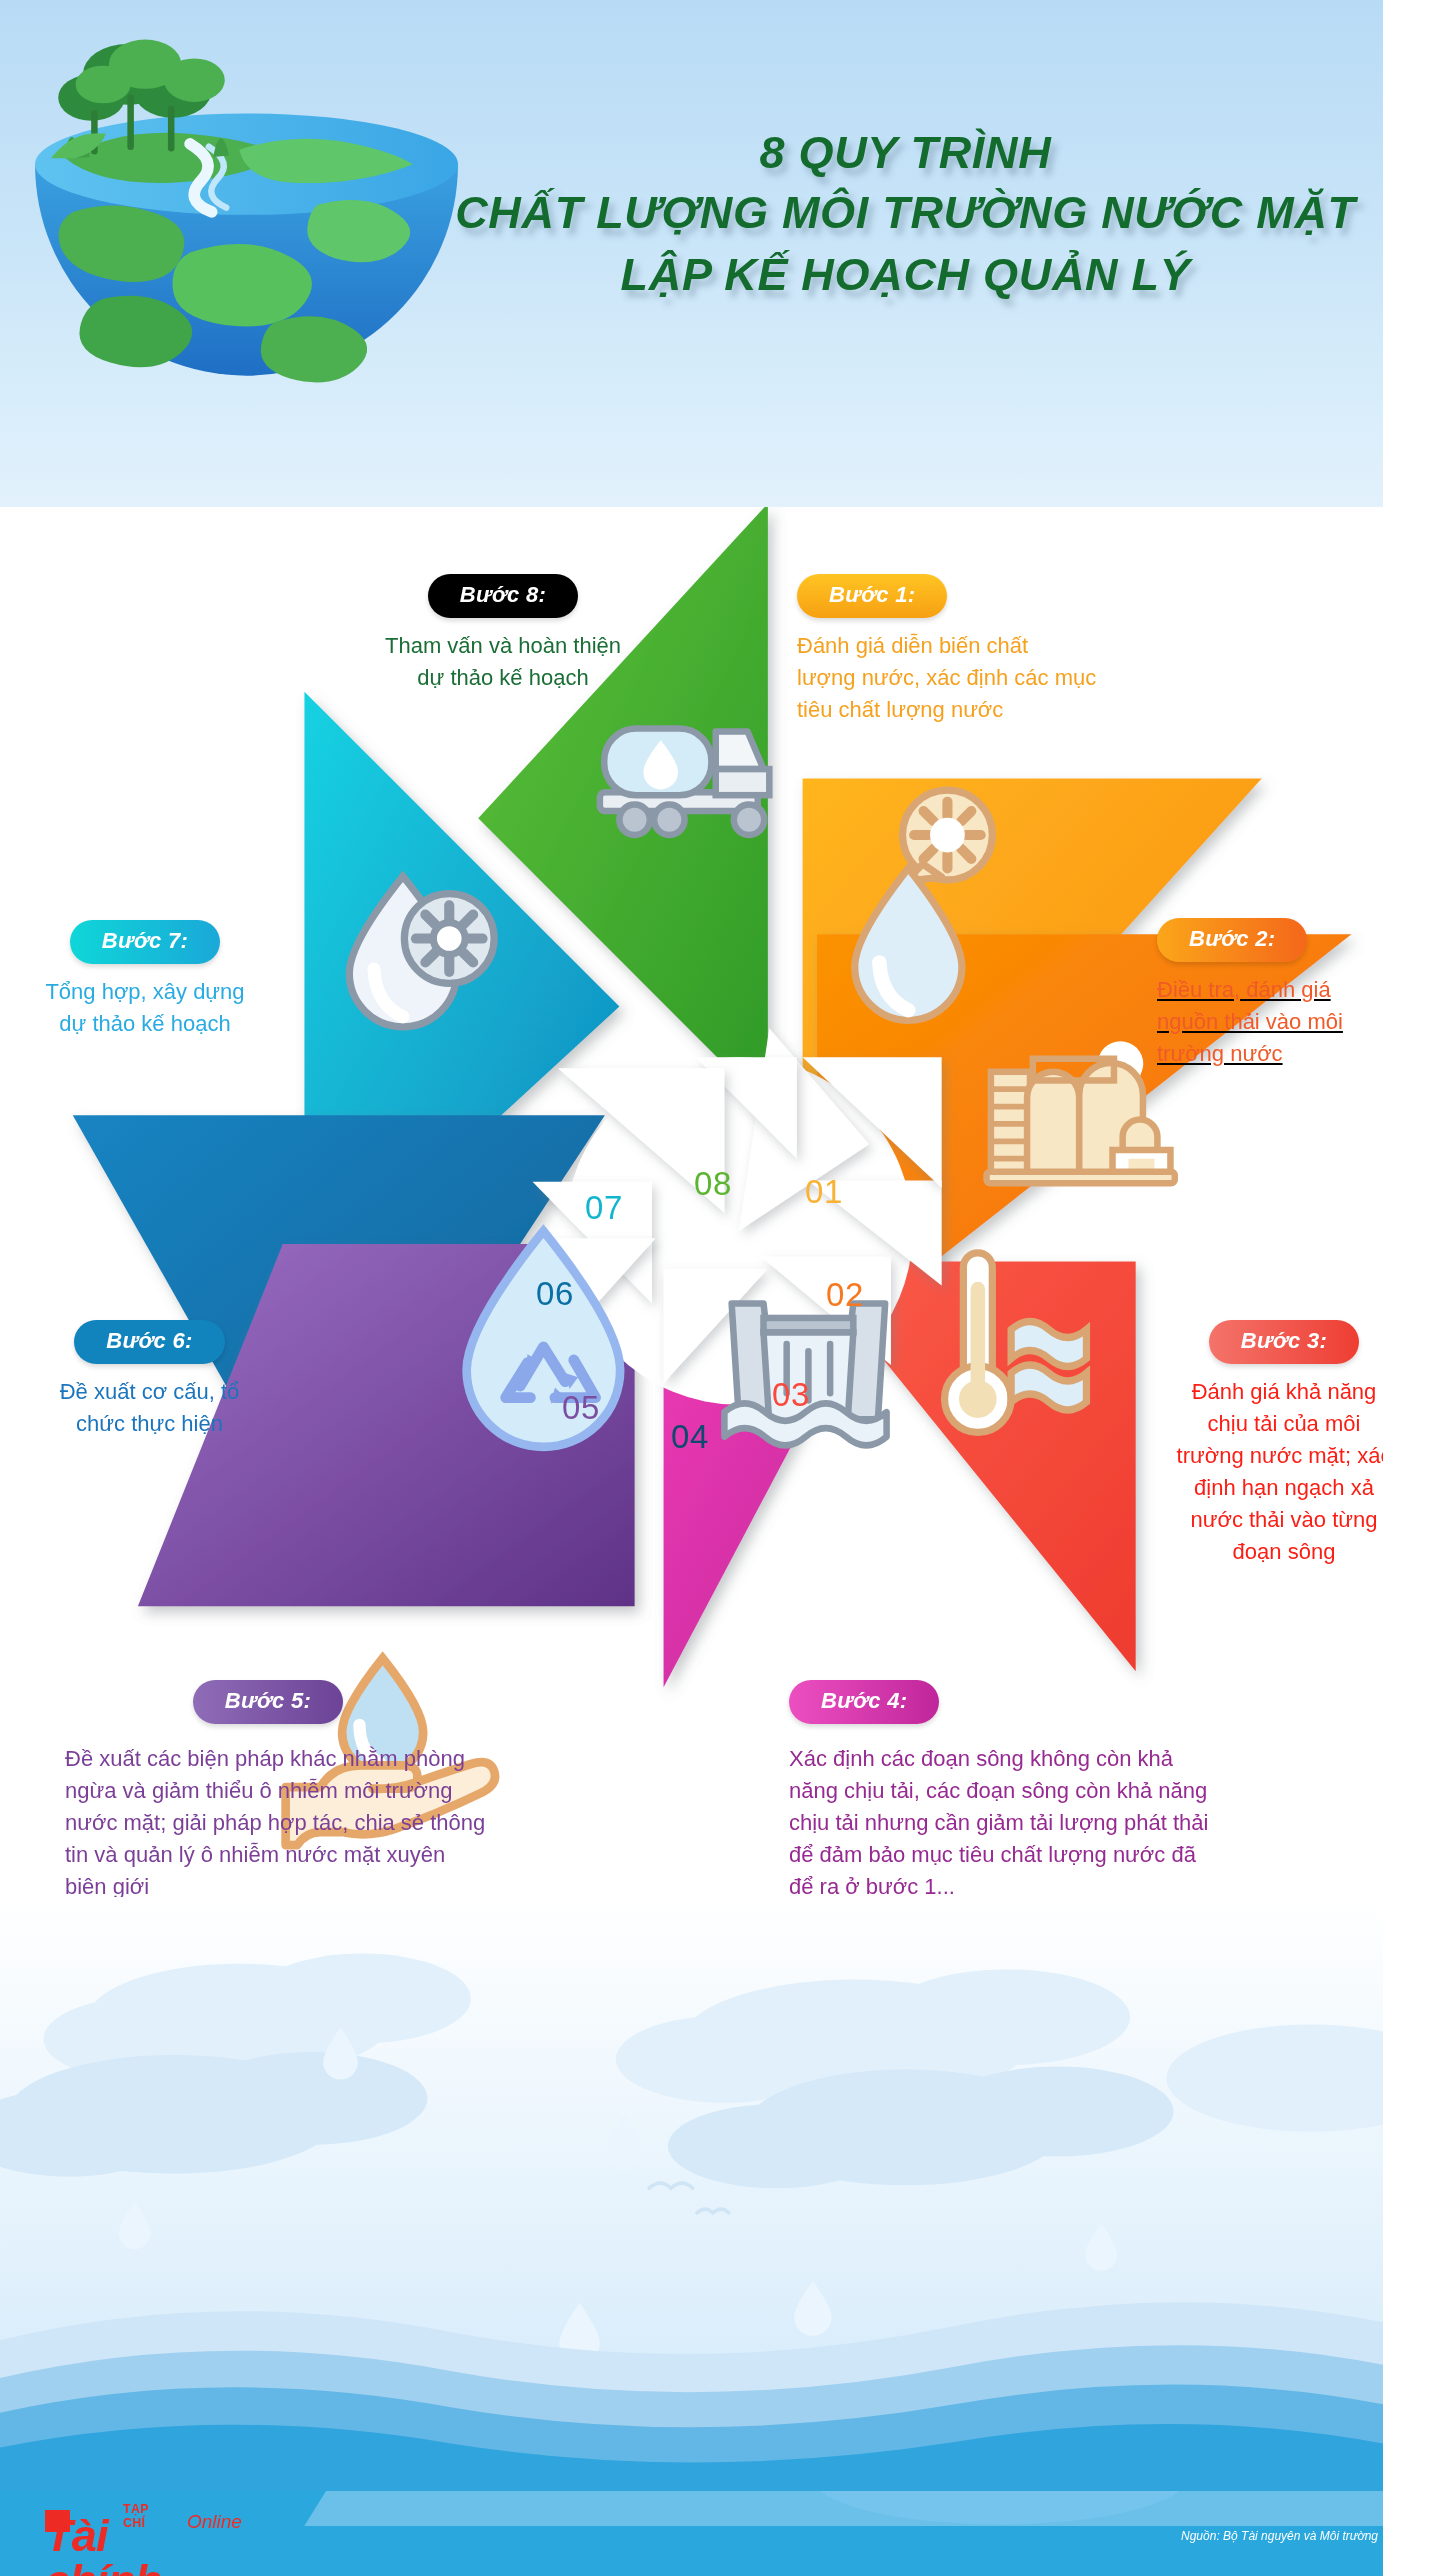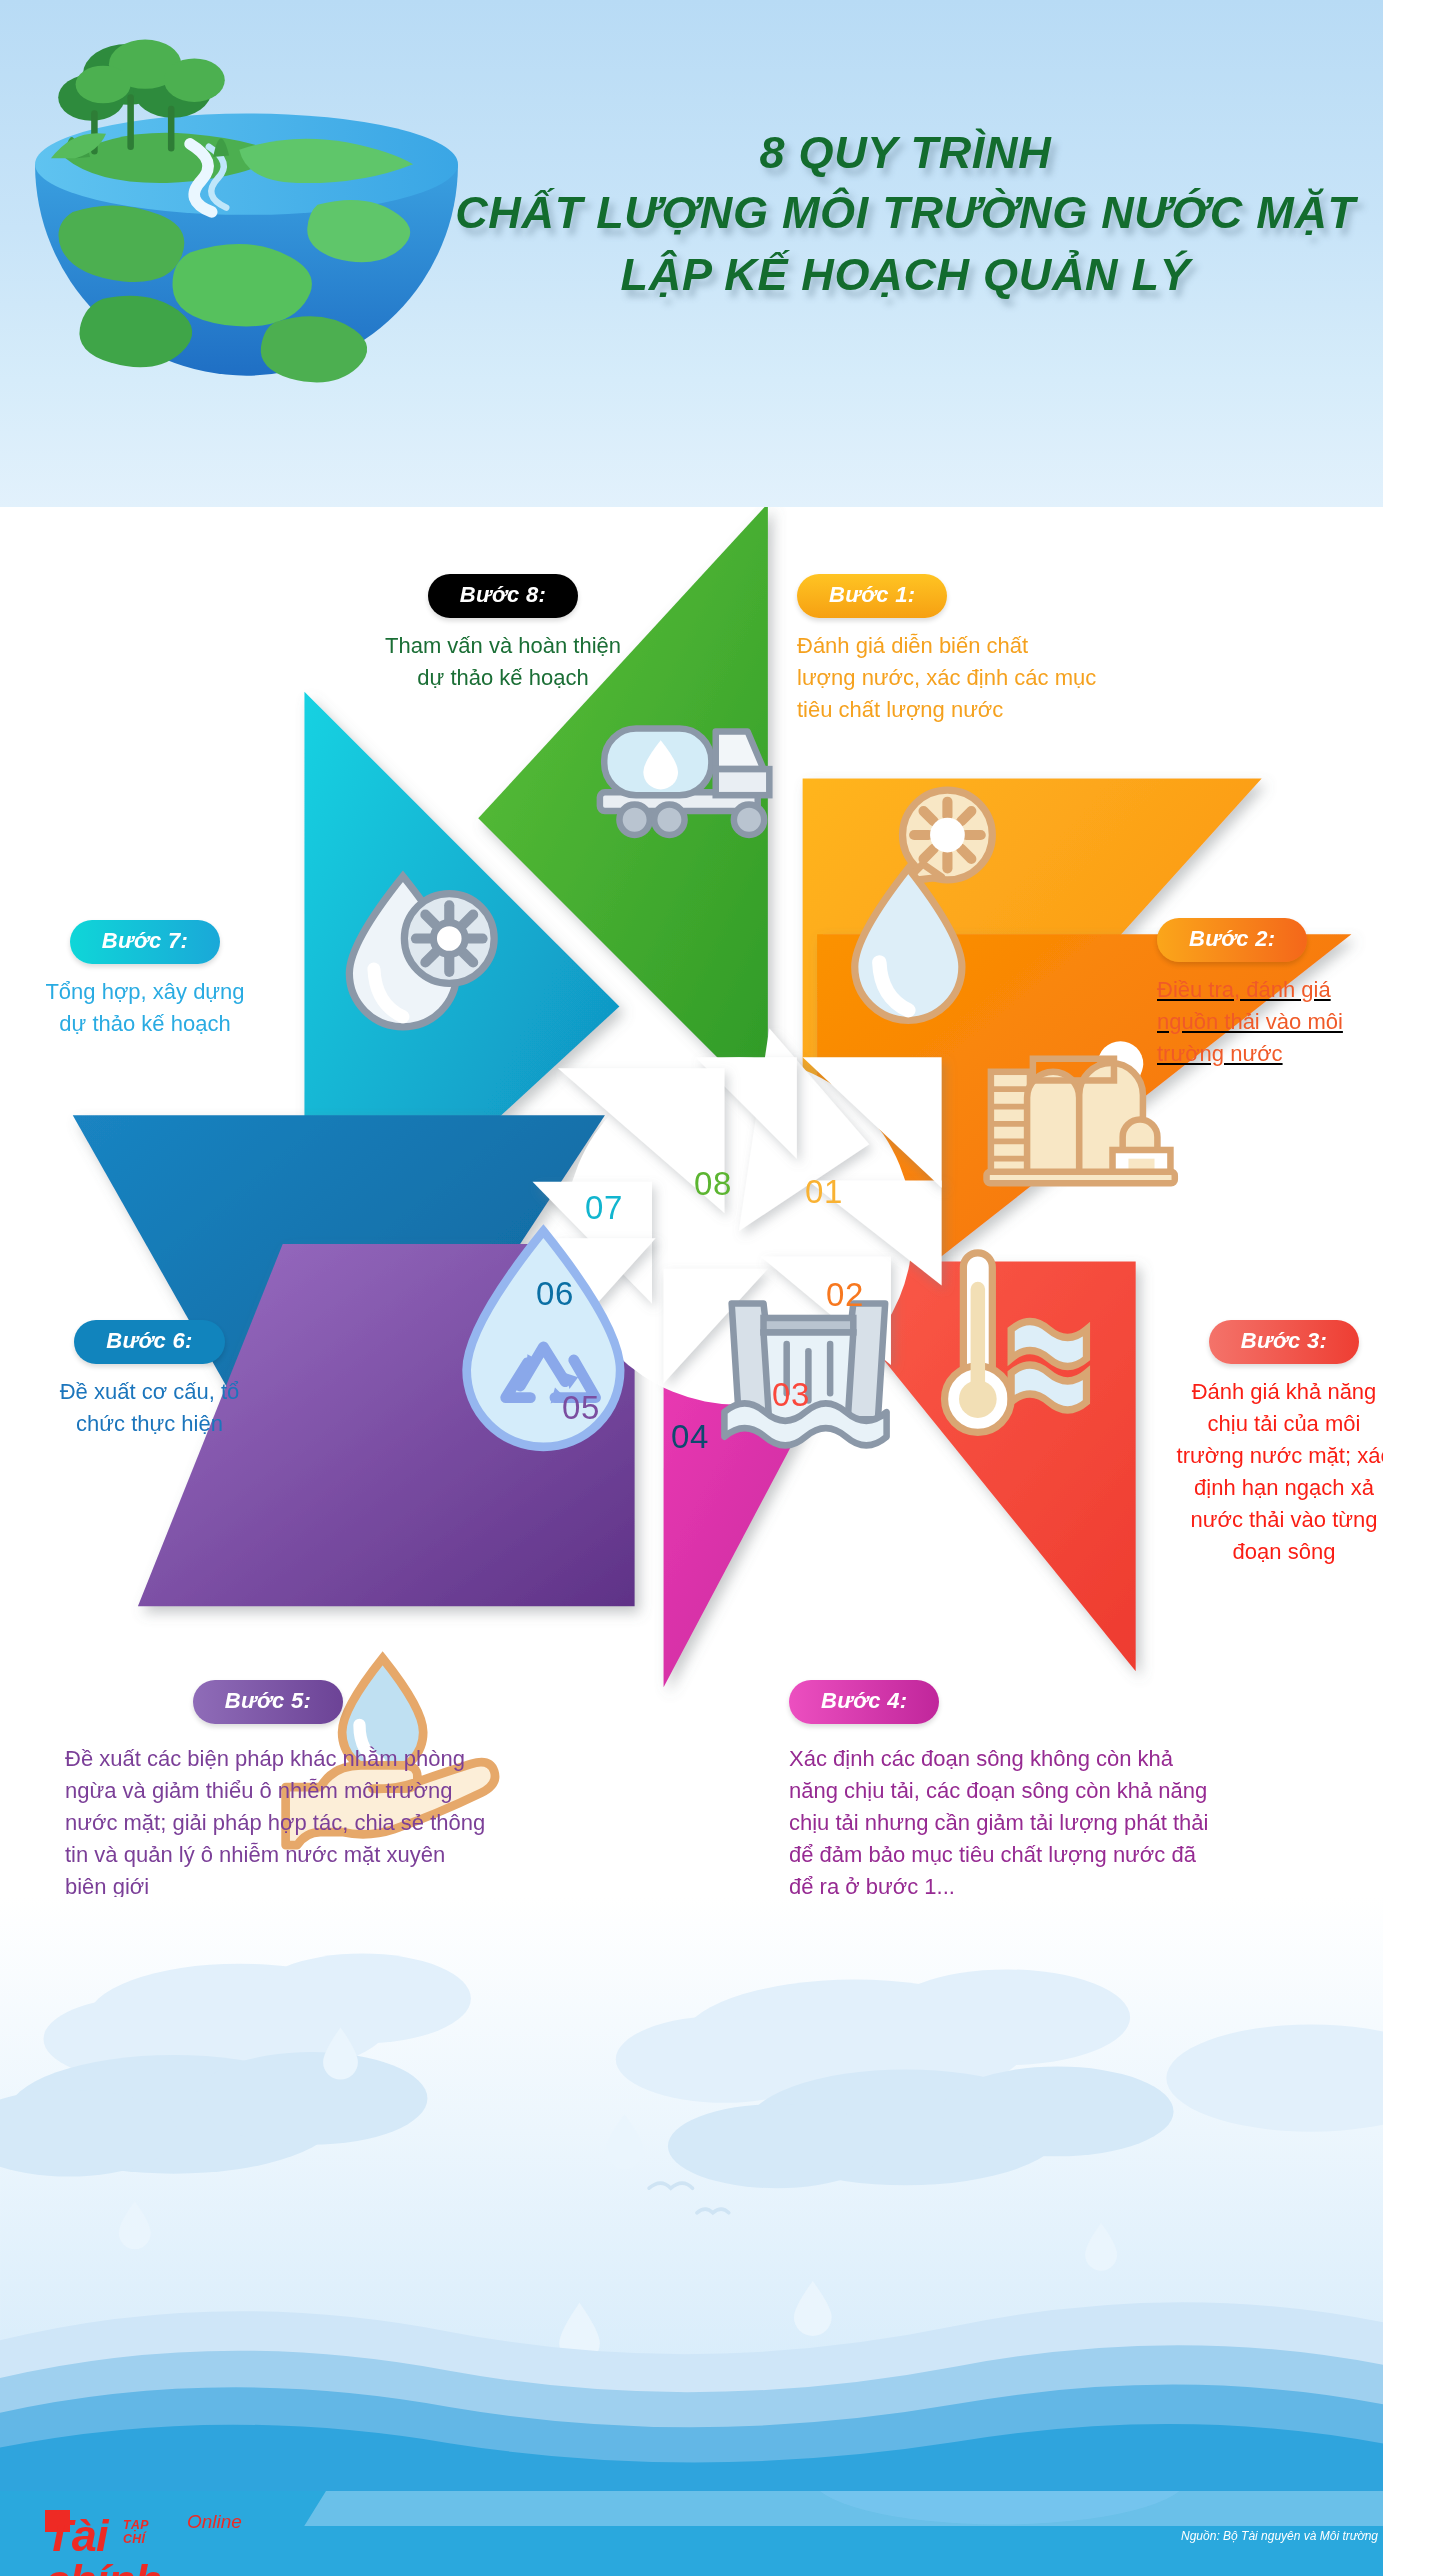--- a/index.html
+++ b/index.html
@@ -87,22 +87,22 @@
   .footbar {
     position: absolute; left: 0; top: 2491px; width: 1430px; height: 85px;
     background: #2aa8dd;
     overflow: hidden;
   }
   .logo {
     position: absolute; left: 45px; top: 10px;
     color: #ee2a24;
   }
   .logo-tapchi {
-    position: absolute; left: 78px; top: 17px;
-    font-size: 12.3px; font-weight: bold; font-style: italic; letter-spacing: 0.4px;
+    position: absolute; left: 78px; top: 1px;
+    font-size: 12.3px; font-weight: bold; letter-spacing: 0.4px;
   }
   .logo-main {
     position: absolute; left: 0; top: 11.6px;
     font-size: 45px; font-weight: bold; font-style: italic; letter-spacing: -0.7px;
     line-height: 45px;
   }
   .logo-online {
     position: absolute; left: 142px; top: 10px;
     font-size: 19px; font-weight: normal; font-style: italic;
   }

